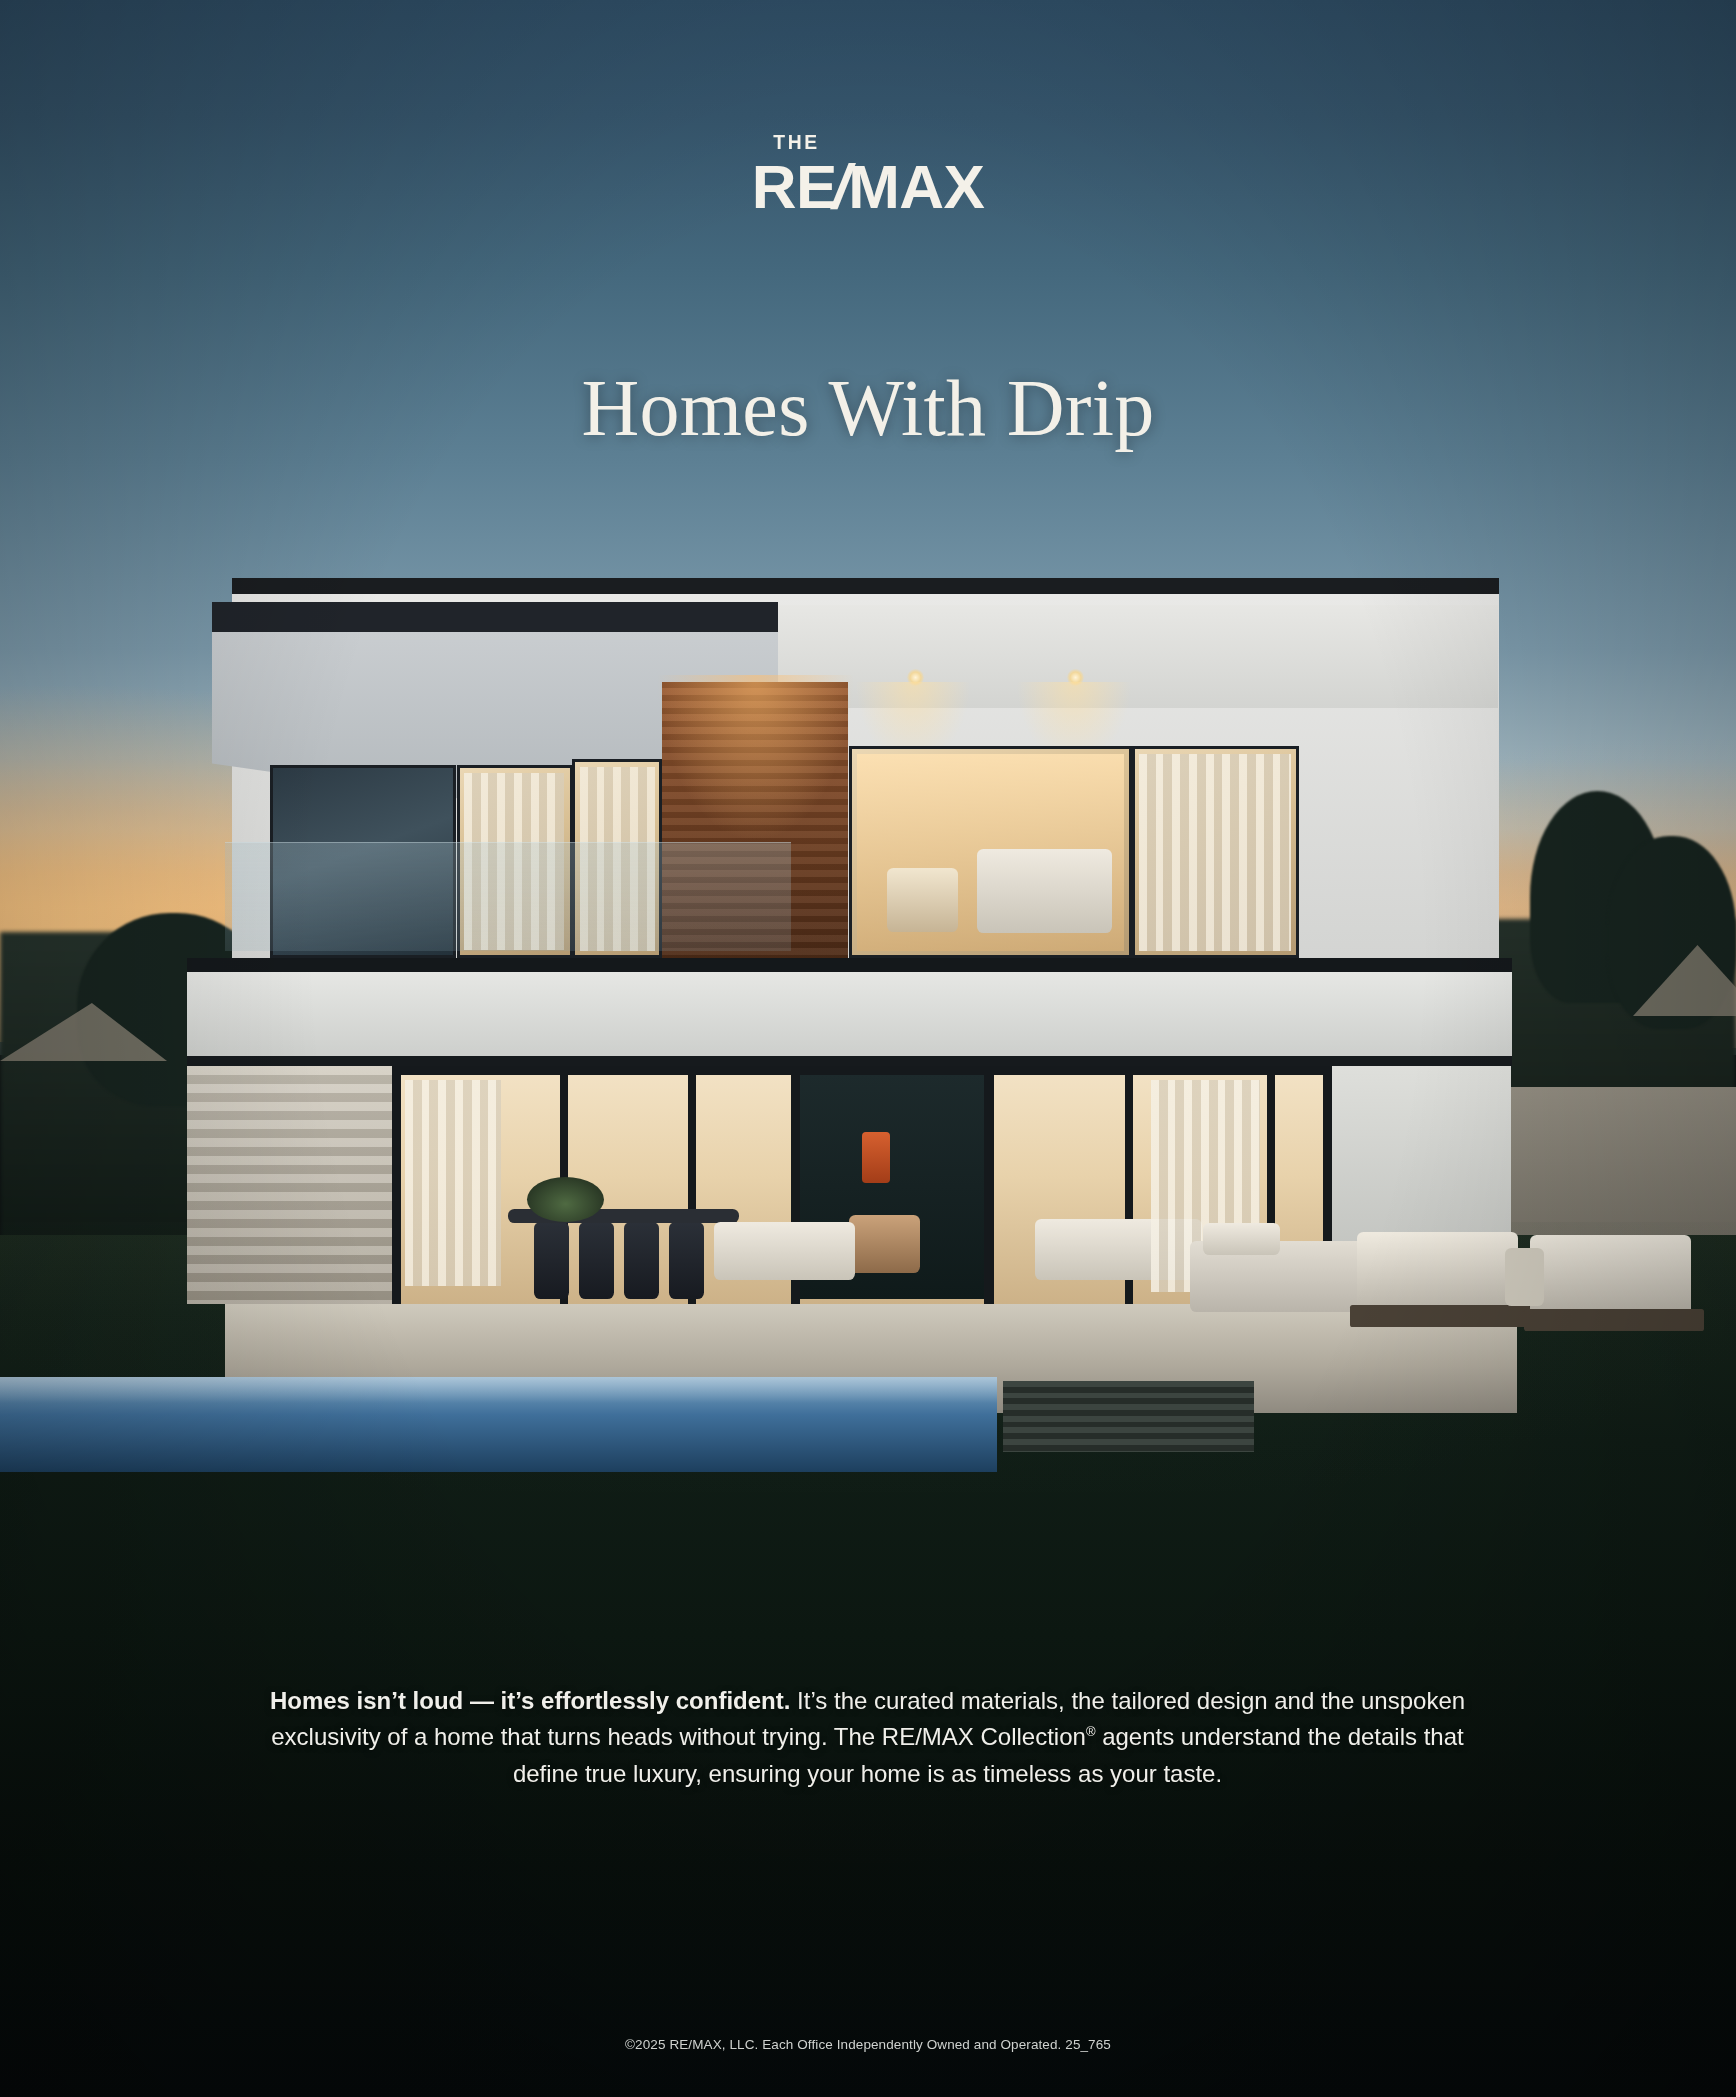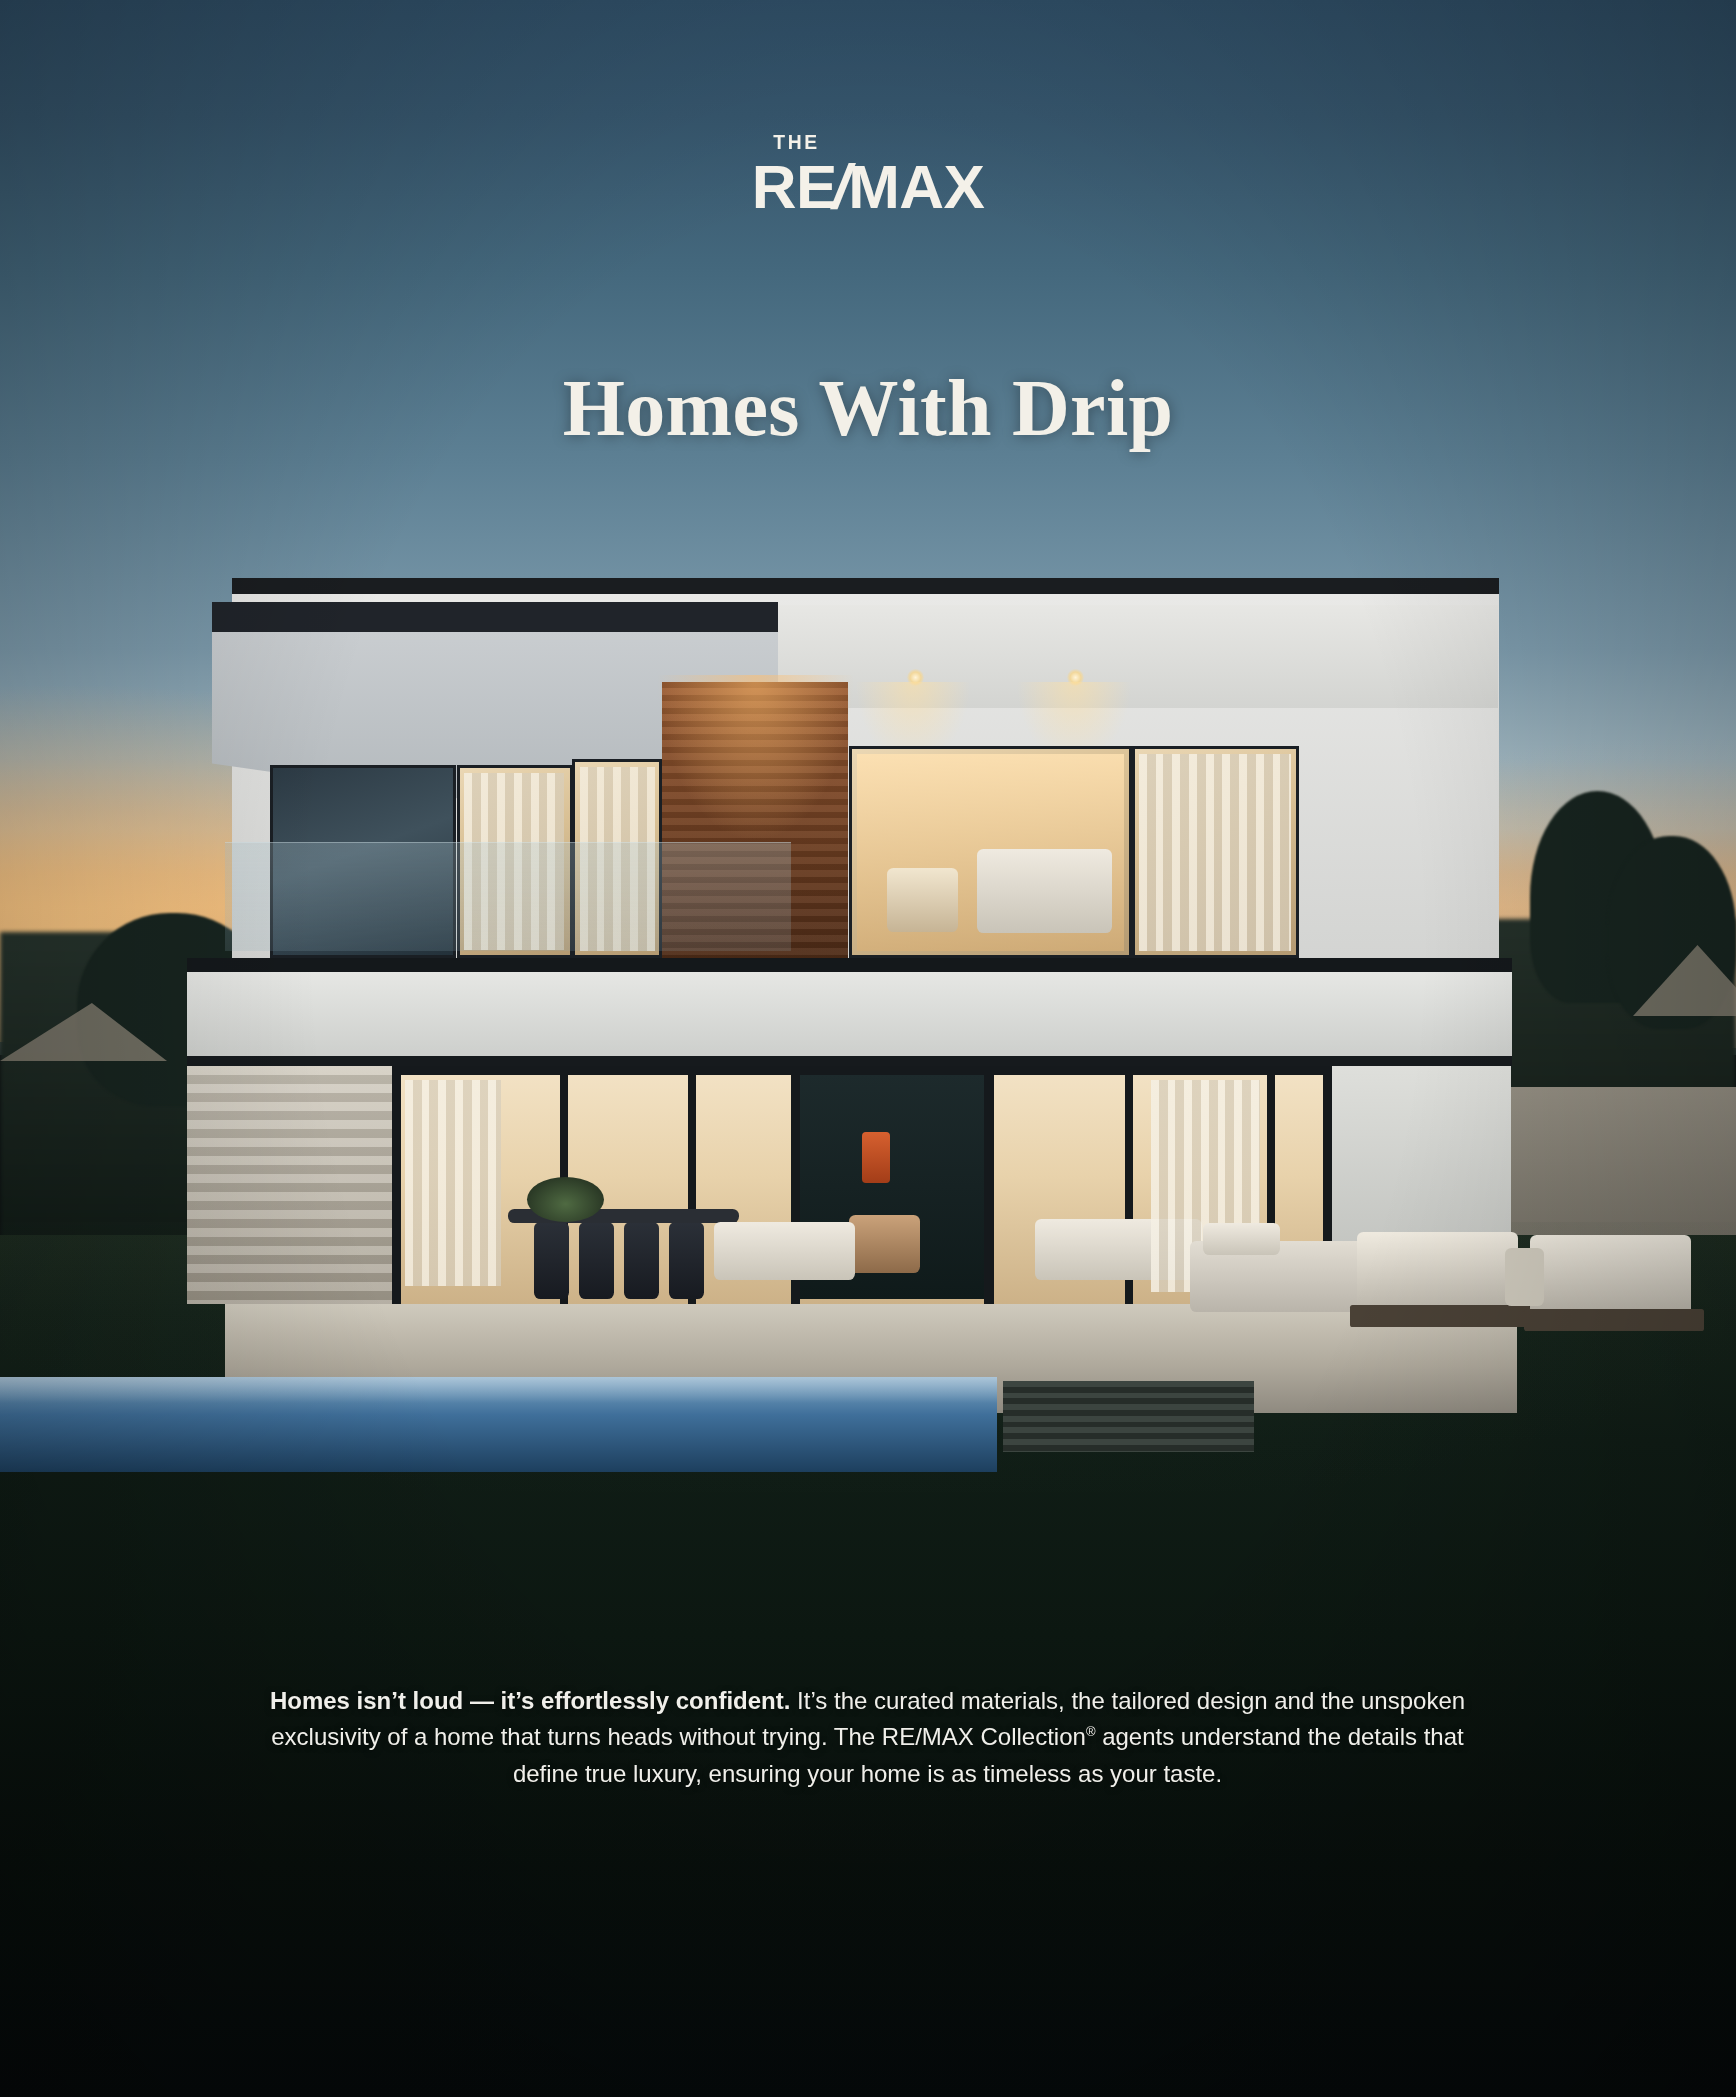--- a/index.html
+++ b/index.html
@@ -233,21 +233,21 @@
   .logo .collection {
     font-size:54px; font-weight:300; letter-spacing:2.6px; line-height:1.05;
     margin-top:2.6px;
   }
   .logo .reg { font-size:15.4px; vertical-align:super; }
 
   .headline {
     position:absolute; left:0; right:0; top:363px;
     text-align:center;
     font-family:"Liberation Serif", serif;
-    font-size:80px; color:#f3f0e8; font-weight:700; letter-spacing:0.3px;
+    font-size:80px; color:#f3f0e8; font-weight:400; letter-spacing:0.3px;
     text-shadow:0 1.3px 14px rgba(0,0,0,.35);
   }
 
   .body-copy {
     position:absolute; left:244px; width:1247px; top:1683px;
     text-align:center; color:#f0efea;
     font-size:24px; line-height:1.52; font-weight:400;
     text-shadow:0 0.6px 6.4px rgba(0,0,0,.5);
   }
   .body-copy b { font-weight:700; }
@@ -387,15 +387,16 @@
     </div>
   </div>
 
   <h1 class="headline">Homes With Drip</h1>
 
   <p class="body-copy">
     <b>Homes isn’t loud — it’s effortlessly confident.</b><span> It’s the curated materials, the tailored design and the unspoken exclusivity of a home that turns heads without trying. The RE/MAX Collection</span><sup>®</sup><span> agents understand the details that define true luxury, ensuring your home is as timeless as your taste.</span>
   </p>
 
 
+  <div class="legal">©2025 RE/MAX, LLC. Each Office Independently Owned and Operated. 25_765</div>
 
 </div>
 
 
 </body></html>

